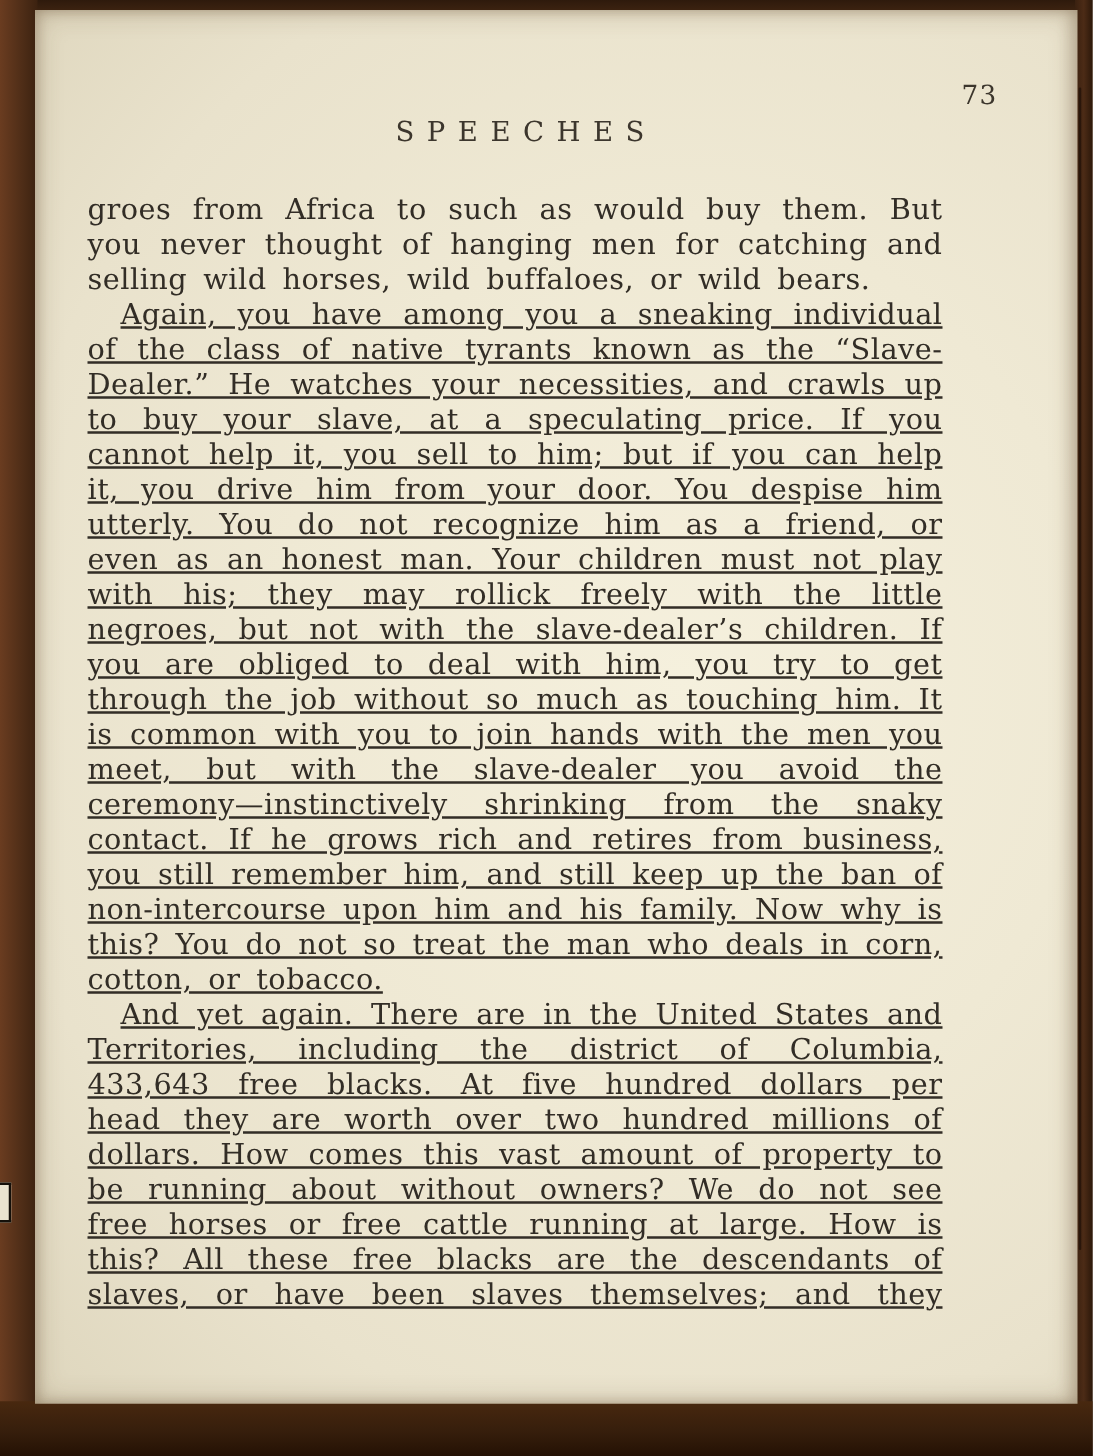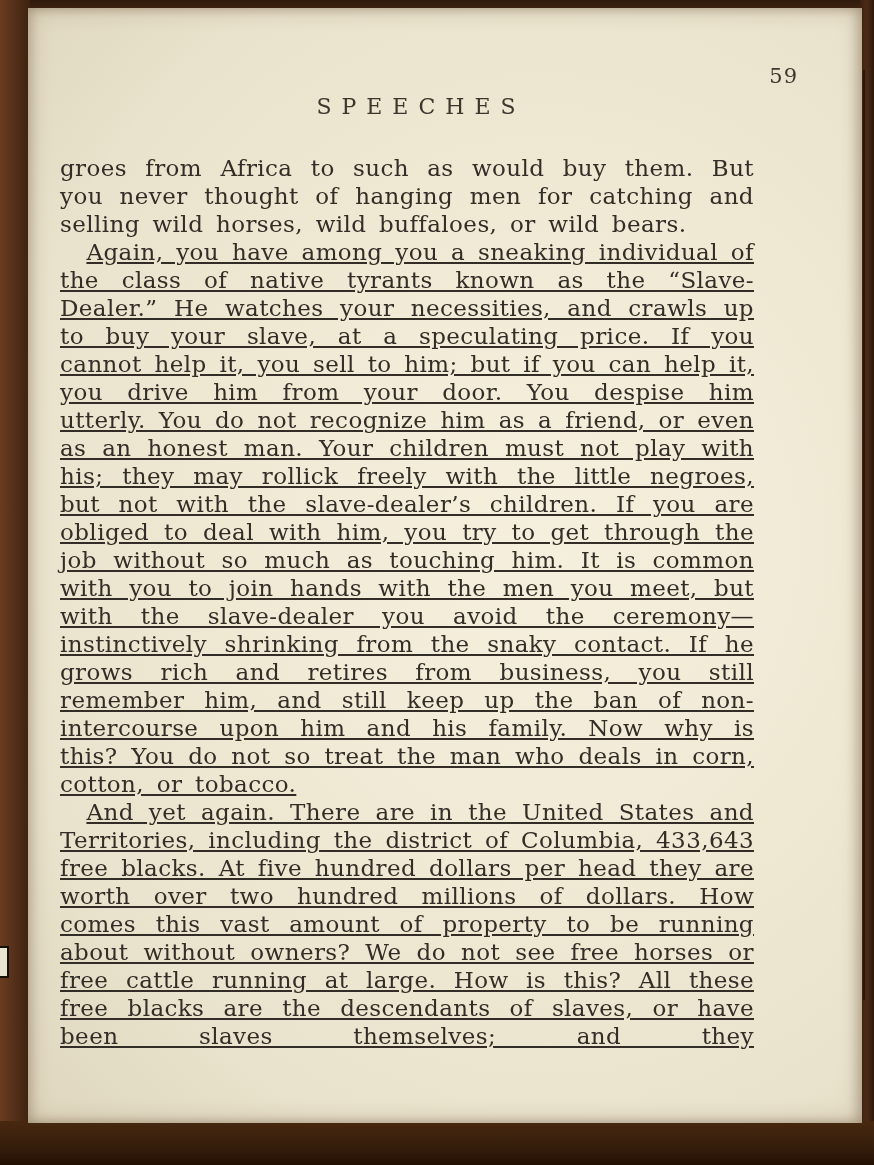--- a/index.html
+++ b/index.html
@@ -84,21 +84,21 @@
   }
   .pagenum {
     position: absolute;
     top: 56px;
     right: 64px;
     font-size: 21px;
     letter-spacing: 1px;
     color: #3c362d;
   }
   .text-block {
-    margin: 26px 108px 0 32px;
+    margin: 26px 108px 0 42px;
     color: #322d26;
     font-size: 23px;
     line-height: 28px;
     letter-spacing: 0.4px;
     word-spacing: 5px;
     text-align: justify;
   }
   .text-block p {
     margin: 0;
   }
@@ -115,21 +115,21 @@
 
 <div class="frame-left"></div>
 <div class="frame-right"></div>
 <div class="frame-bottom"></div>
 <div class="page-edge-line"></div>
 <div class="edge-mark"></div>
 
 <div class="page">
   <div class="header">
     <span class="title">SPEECHES</span>
-    <span class="pagenum">59</span>
+    <span class="pagenum">73</span>
   </div>
 
   <div class="text-block">
     <p>groes from Africa to such as would buy them. But you never thought of hanging men for catching and selling wild horses, wild buffaloes, or wild bears.</p>
     <p class="indent">Again, you have among you a sneaking individual of the class of native tyrants known as the “Slave-Dealer.” He watches your necessities, and crawls up to buy your slave, at a speculating price. If you cannot help it, you sell to him; but if you can help it, you drive him from your door. You despise him utterly. You do not recognize him as a friend, or even as an honest man. Your children must not play with his; they may rollick freely with the little negroes, but not with the slave-dealer’s children. If you are obliged to deal with him, you try to get through the job without so much as touching him. It is common with you to join hands with the men you meet, but with the slave-dealer you avoid the ceremony—instinctively shrinking from the snaky contact. If he grows rich and retires from business, you still remember him, and still keep up the ban of non-intercourse upon him and his family. Now why is this? You do not so treat the man who deals in corn, cotton, or tobacco.</p>
     <p class="indent justify-last">And yet again. There are in the United States and Territories, including the district of Columbia, 433,643 free blacks. At five hundred dollars per head they are worth over two hundred millions of dollars. How comes this vast amount of property to be running about without owners? We do not see free horses or free cattle running at large. How is this? All these free blacks are the descendants of slaves, or have been slaves themselves; and they</p>
   </div>
 </div>
 
 </body></html>

